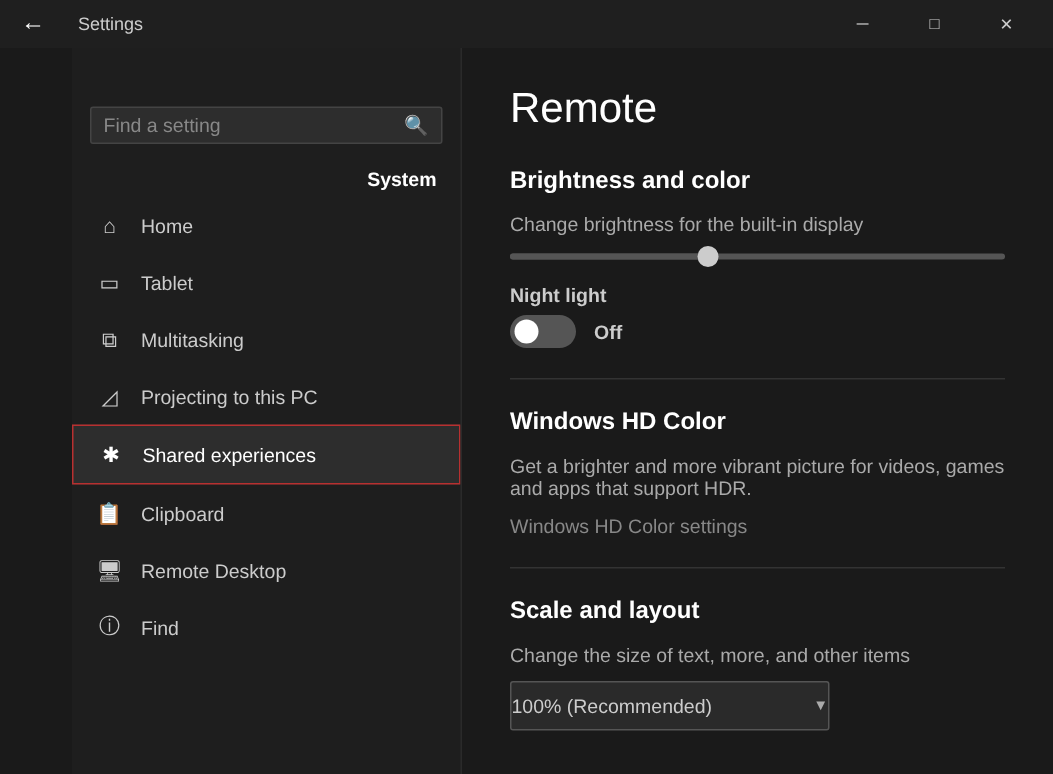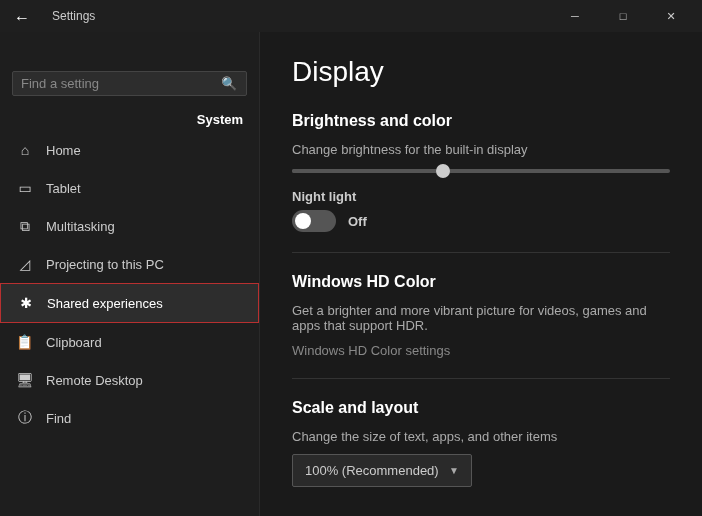--- a/index.html
+++ b/index.html
@@ -61,20 +61,21 @@
 
     
     .sidebar {
       width: 260px;
       background: #1e1e1e;
       display: flex;
       flex-direction: column;
       flex-shrink: 0;
       overflow-y: auto;
       border-right: 1px solid #2a2a2a;
+      margin-left: 48px;
     }
     .sidebar-header {
       padding: 16px 16px 8px 16px;
       font-size: 13px;
       font-weight: 600;
       color: #aaa;
     }
     .search-box {
       margin: 0 12px 8px 12px;
       display: flex;
@@ -217,23 +218,23 @@
     .link-text { font-size: 13px; color: #888; margin-bottom: 4px; }
 
     
     .dropdown {
       display: flex;
       align-items: center;
       justify-content: space-between;
       background: #2a2a2a;
       border: 1px solid #555;
       border-radius: 2px;
-      padding: 8px 12px;
-      cursor: pointer;
-      width: 180px;
+      padding: 8px 0;
+      cursor: pointer;
+      width: 213px;
       margin: 8px 0;
       font-size: 13px;
       color: #ccc;
     }
     .dropdown-arrow { font-size: 10px; color: #aaa; }
   </style>
 </head>
 <body>
 
 <div class="titlebar">
@@ -286,21 +287,21 @@
       <span class="nav-icon">🖥</span>
       <span class="nav-label">Remote Desktop</span>
     </div>
     <div class="nav-item">
       <span class="nav-icon">ⓘ</span>
       <span class="nav-label">Find</span>
     </div>
   </div>
 
   <div class="content">
-    <div class="page-title">Display</div>
+    <div class="page-title">Remote</div>
 
     <div class="section-title">Brightness and color</div>
     <div class="section-desc">Change brightness for the built-in display</div>
     <div class="slider-container">
       <div class="slider-track">
         <div class="slider-fill"></div>
         <div class="slider-thumb"></div>
       </div>
     </div>
 
@@ -316,21 +317,21 @@
 
     <div class="divider"></div>
 
     <div class="section-title">Windows HD Color</div>
     <div class="section-desc">Get a brighter and more vibrant picture for videos, games and apps that support HDR.</div>
     <div class="link-text">Windows HD Color settings</div>
 
     <div class="divider"></div>
 
     <div class="section-title">Scale and layout</div>
-    <div class="section-desc">Change the size of text, apps, and other items</div>
+    <div class="section-desc">Change the size of text, more, and other items</div>
     <div class="dropdown">
       <span>100% (Recommended)</span>
       <span class="dropdown-arrow">▼</span>
     </div>
 
   </div>
 
 </div>
 
 </body></html>

